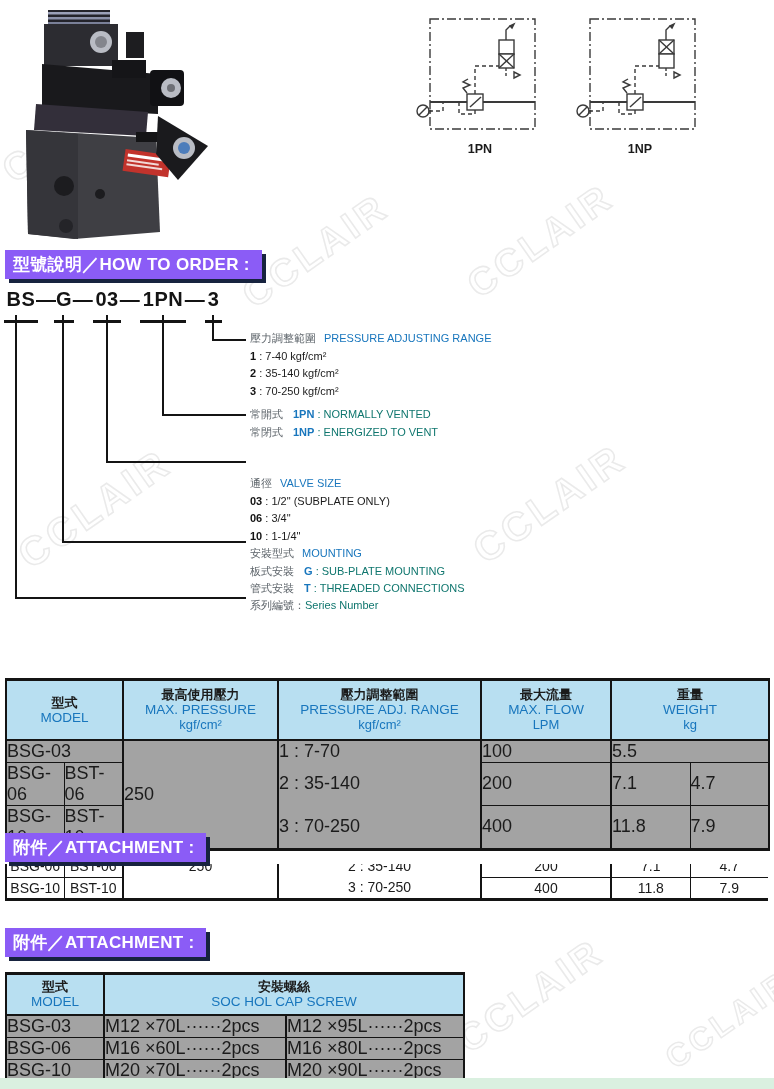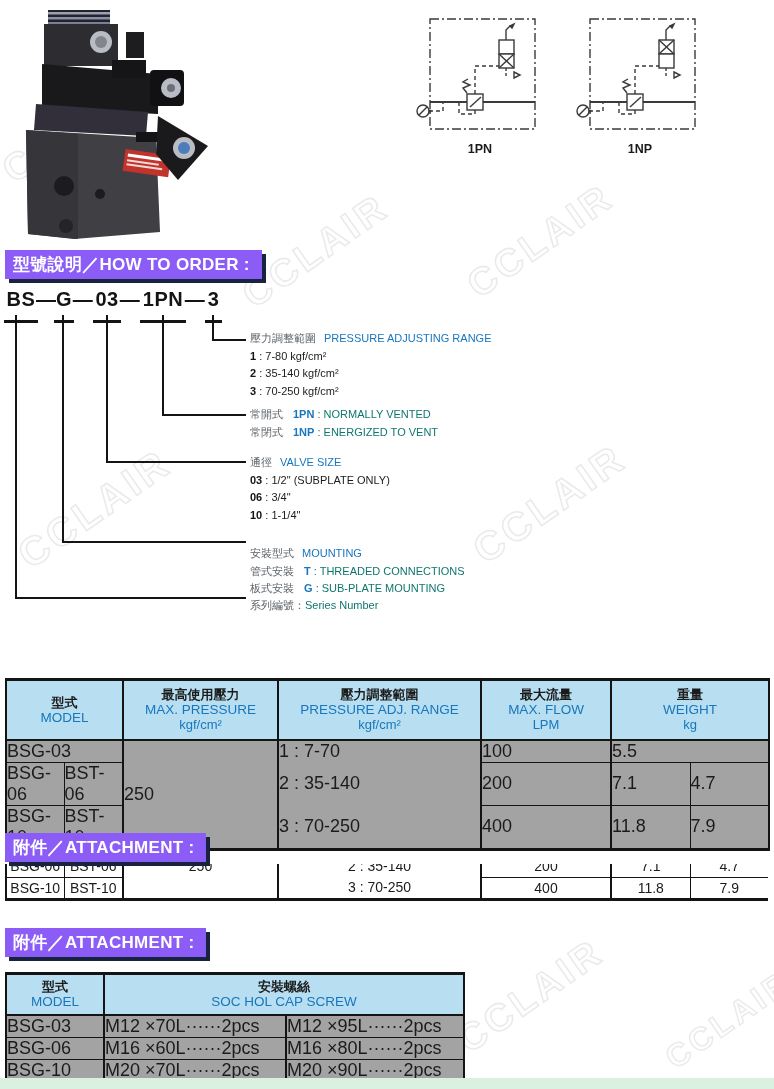--- a/index.html
+++ b/index.html
@@ -206,41 +206,41 @@
       <path d="M213 1 V26 H246"></path>
       <path d="M163 1 V101 H246"></path>
       <path d="M107 1 V148 H246"></path>
       <path d="M63 1 V228 H246"></path>
       <path d="M16 1 V284 H246"></path>
     </g>
   </svg>
 
   <div class="lg" style="top:329px;">
     <div class="line"><span class="t-cjk">壓力調整範圍</span><span class="t-en">PRESSURE ADJUSTING RANGE</span></div>
-    <div class="line"><span class="k">1</span> <span>: 7-80 kgf/cm²</span></div>
+    <div class="line"><span class="k">1</span> <span>: 7-40 kgf/cm²</span></div>
     <div class="line"><span class="k">2</span> <span>: 35-140 kgf/cm²</span></div>
     <div class="line"><span class="k">3</span> <span>: 70-250 kgf/cm²</span></div>
   </div>
 
   <div class="lg" style="top:405px;">
     <div class="line"><span class="t-cjk">常開式</span><span class="kb">1PN</span> <span class="vb">: NORMALLY VENTED</span></div>
     <div class="line"><span class="t-cjk">常閉式</span><span class="kb">1NP</span> <span class="vb">: ENERGIZED TO VENT</span></div>
   </div>
 
-  <div class="lg" style="top:453px;">
+  <div class="lg" style="top:474px;">
     <div class="line"><span class="t-cjk">通徑</span><span class="t-en">VALVE SIZE</span></div>
     <div class="line"><span class="k">03</span> <span>: 1/2" (SUBPLATE ONLY)</span></div>
     <div class="line"><span class="k">06</span> <span>: 3/4"</span></div>
     <div class="line"><span class="k">10</span> <span>: 1-1/4"</span></div>
   </div>
 
   <div class="lg" style="top:544px;">
     <div class="line"><span class="t-cjk">安裝型式</span><span class="t-en">MOUNTING</span></div>
+    <div class="line"><span class="t-cjk">板式安裝</span><span class="kb">G</span> <span class="vb">: SUB-PLATE MOUNTING</span></div>
     <div class="line"><span class="t-cjk">管式安裝</span><span class="kb">T</span> <span class="vb">: THREADED CONNECTIONS</span></div>
-    <div class="line"><span class="t-cjk">板式安裝</span><span class="kb">G</span> <span class="vb">: SUB-PLATE MOUNTING</span></div>
   </div>
 
   <div class="lg" style="top:596px;">
     <div class="line"><span class="t-cjk">系列編號：</span><span class="vb">Series Number</span></div>
   </div>
 
 
   <table class="spec" style="left:5px;top:678px;width:763px;">
     <colgroup>
         <col style="width:58px">

